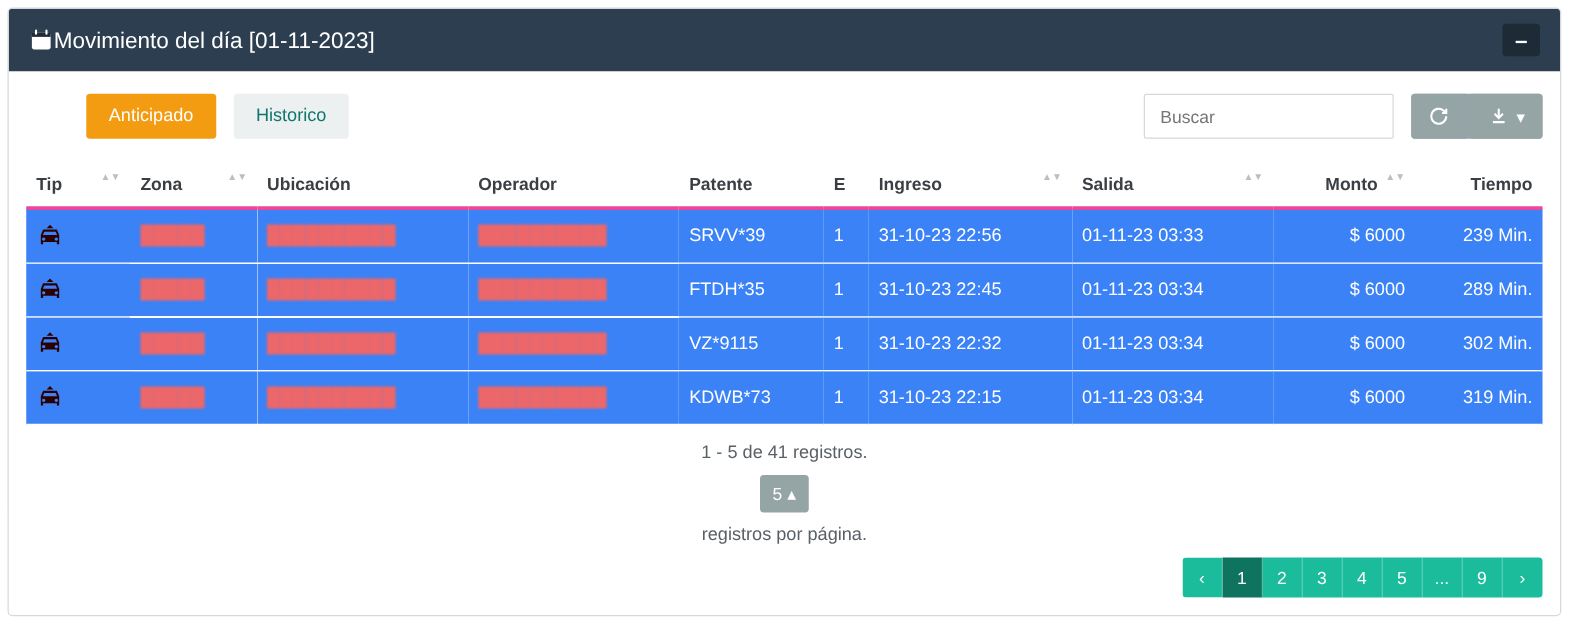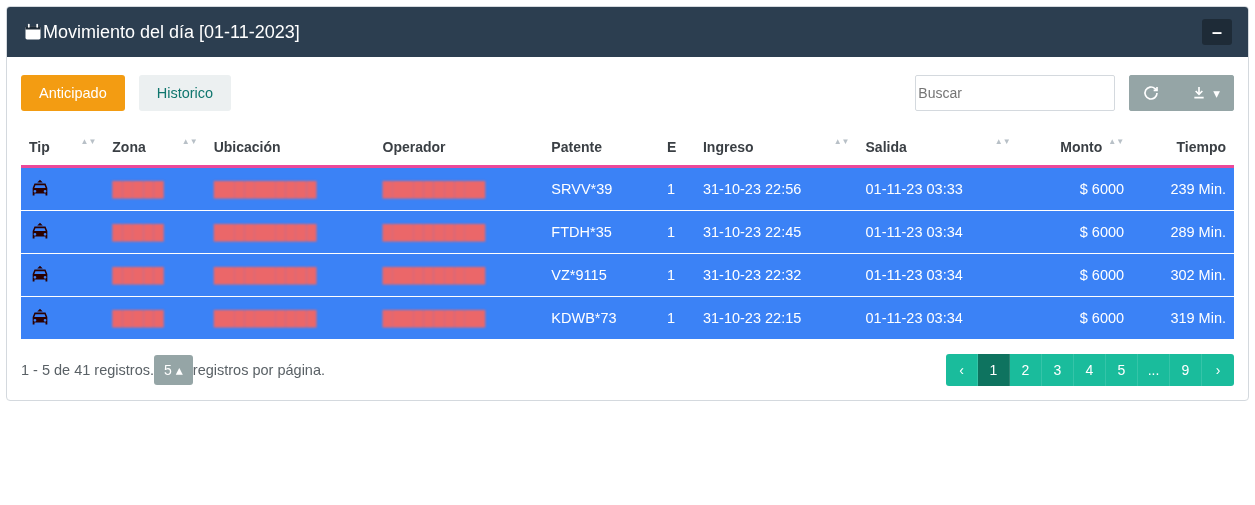--- a/index.html
+++ b/index.html
@@ -3,40 +3,40 @@
 <meta charset="utf-8">
 <style>
 * { box-sizing: border-box; margin: 0; padding: 0; }
 body { font-family: "Segoe UI", Arial, sans-serif; background: #fff; font-size: 14px; color: #3a3f44; }
 .panel { margin: 6px; border: 1px solid #d4d9de; border-radius: 4px; overflow: hidden; }
 .panel-header { background: #2c3e50; color: #fff; padding: 12px 16px; display: flex; align-items: center; font-size: 18px; font-weight: 500; }
 .panel-header .cal-icon { width: 20px; height: 20px; color: #fff; }
 .panel-header .title { flex: 1; }
 .collapse-btn { background: #1e2b37; color: #fff; border-radius: 3px; width: 30px; height: 26px; display: flex; align-items: center; justify-content: center; cursor: pointer; font-weight: bold; font-size: 18px; line-height: 1; }
 .panel-body { padding: 18px 14px 14px; }
-.toolbar { display: flex; align-items: flex-start; margin-bottom: 18px; gap: 14px; }
+.toolbar { display: flex; align-items: flex-start; margin-bottom: 18px; gap: 14px; margin-left: 48px; }
 .btn { border: none; cursor: pointer; border-radius: 3px; padding: 10px 18px; font-size: 14.5px; }
 .btn-warning { background: #f39c12; color: #fff; }
 .btn-default { background: #ecf0f1; color: #0f766e; }
 .spacer { flex: 1; }
-.search-input { border: 1px solid #d4d9de; padding: 9px 2px; font-size: 14px; width: 200px; color: #555; border-radius: 2px; }
+.search-input { border: 1px solid #d4d9de; padding: 9px 12px; font-size: 14px; width: 200px; color: #555; border-radius: 2px; }
 .icon-btn { background: #95a5a6; color: #fff; border: none; padding: 10px 14px; cursor: pointer; border-radius: 3px; display: flex; align-items: center; }
 .icon-btn-group { display: flex; gap: 4px; background: #95a5a6; border-radius: 3px; padding: 0; }
 .icon-btn-group .icon-btn { border-radius: 0; }
 .icon-btn-group .icon-btn:first-child { border-radius: 3px 0 0 3px; }
 .icon-btn-group .icon-btn:last-child { border-radius: 0 3px 3px 0; }
 table { width: 100%; border-collapse: collapse; }
 thead th { text-align: left; font-weight: 600; color: #3a3f44; padding: 10px 8px; border-bottom: 3px solid #ec4899; font-size: 14px; white-space: nowrap; position: relative; background: #fff; }
 thead th .sort-arrows { float: right; display: inline-flex; flex-direction: column; line-height: 5px; font-size: 8px; color: #b8c0c7; margin-left: 6px; }
 tbody tr { background: #3b82f6; color: #fff; }
 tbody td { padding: 10px 8px; border-bottom: 1px solid #fff; font-size: 14.5px; white-space: nowrap; }
 tbody td.blur { color: rgba(255,100,90,0.9); filter: blur(1px); }
 .car-icon { color: #2c0000; }
 .monto, .tiempo { text-align: right; }
-.footer { display: flex; align-items: center; margin-top: 14px; color: #5a6166; font-size: 14.5px; }
+.footer { display: flex; align-items: center; margin-top: 14px; gap: 10px; color: #5a6166; font-size: 14.5px; flex-direction: column; }
 .page-size { background: #95a5a6; color: #fff; padding: 7px 10px; border-radius: 3px; display: inline-flex; align-items: center; gap: 4px; cursor: pointer; font-size: 14px; }
 .pagination { margin-left: auto; display: flex; }
 .page-link { min-width: 32px; height: 32px; display: flex; align-items: center; justify-content: center; color: #fff; font-size: 14px; cursor: pointer; background: #1abc9c; border-right: 1px solid rgba(255,255,255,0.12); }
 .page-link.active { background: #0e735f; }
 .page-link:first-child { border-radius: 3px 0 0 3px; }
 .page-link:last-child { border-radius: 0 3px 3px 0; border-right: none; }
 svg { display: block; }
 </style>
 </head>
 <body>

